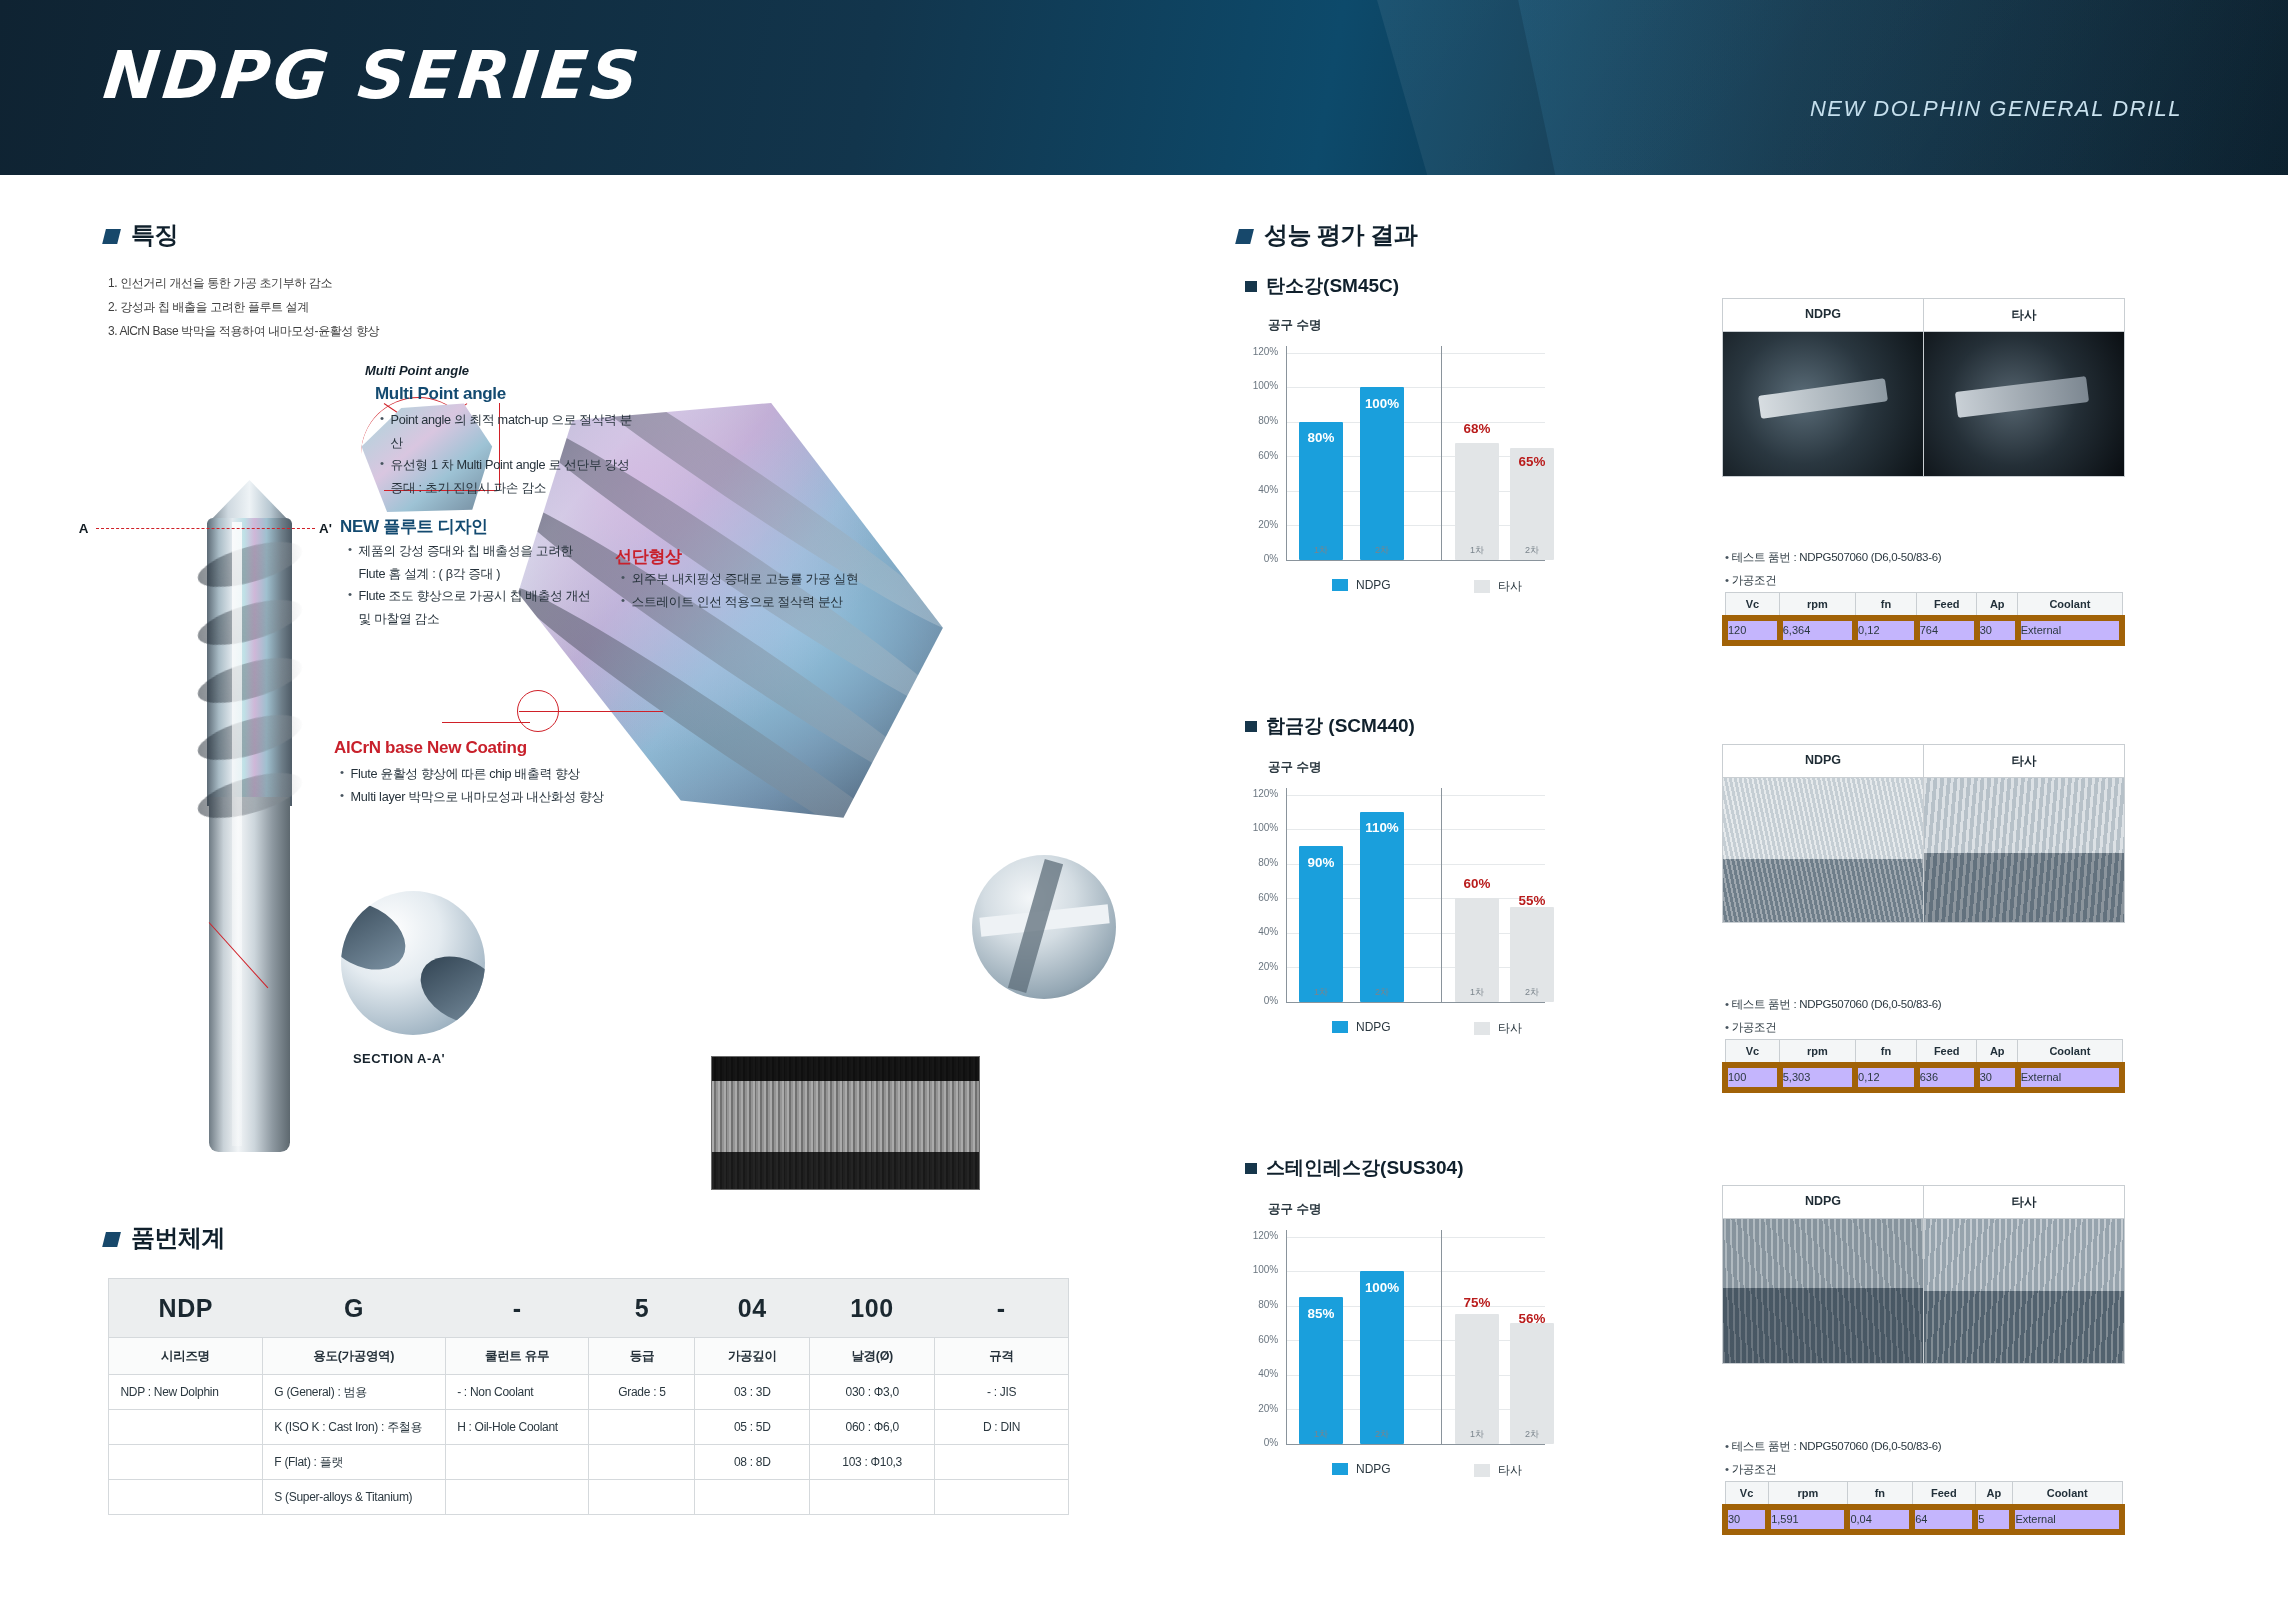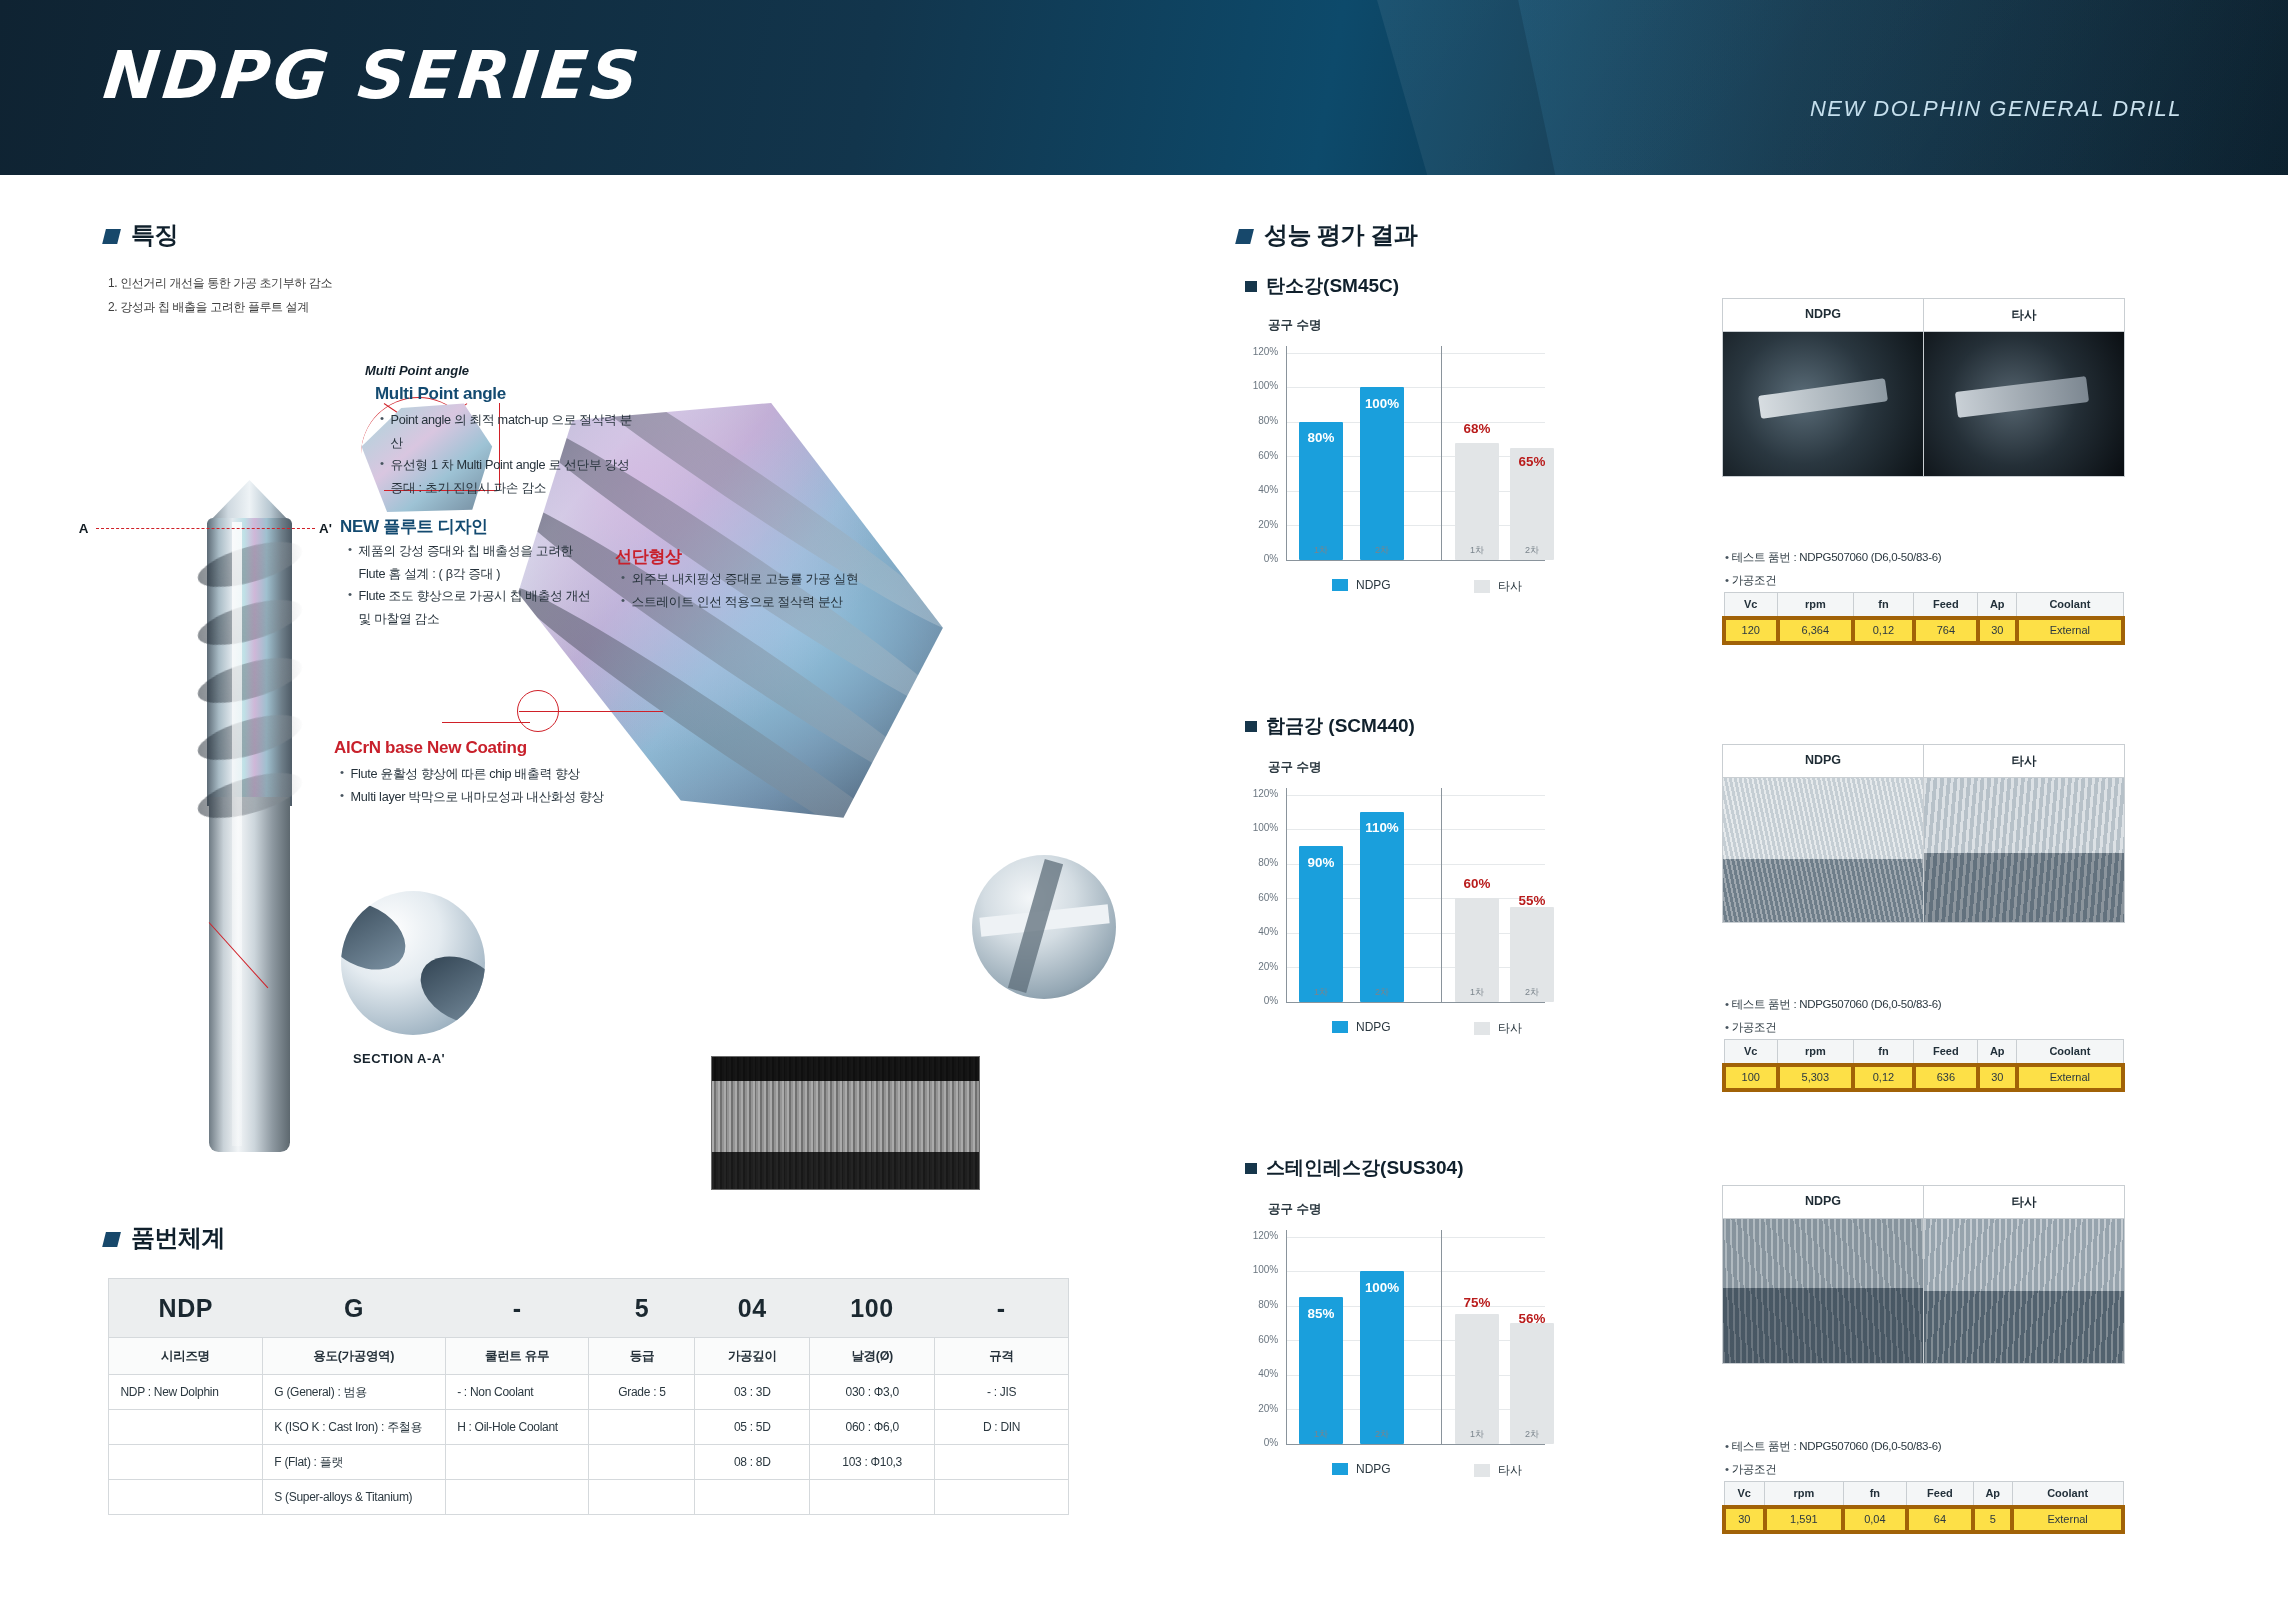--- a/index.html
+++ b/index.html
@@ -255,39 +255,40 @@
   }
 
   .note { position:absolute; font-size:11.5px; color:#2b3840; letter-spacing:-0.3px; }
   .note:before { content:"• "; color:#46535d; }
 
   .cond-table { position:absolute; border-collapse:collapse; width:403px; }
   .cond-table th {
     border:1px solid #c9ced2; background:#f4f6f7; font-size:11px; font-weight:bold; color:#22303a; height:25px;
   }
   .cond-table td {
-    border:4px solid #a16207; font-size:11px; color:#2b3840; height:25px; text-align:center; background:#fde047;
+    border:6px solid #a16207; font-size:11px; color:#2b3840; height:25px; background:#c4b5fd;
   }
 </style>
 </head>
 <body>
 
 <div class="page">
 
   <div class="header">
     <div class="header-title">NDPG SERIES</div>
     <div class="header-sub">NEW DOLPHIN GENERAL DRILL</div>
   </div>
 
   <div class="sec-head" style="left:104px; top:219px;">
     <span class="mark"></span><span>특징</span>
   </div>
   <ul class="feat-list">
     <li>1. 인선거리 개선을 통한 가공 초기부하 감소</li>
     <li>2. 강성과 칩 배출을 고려한 플루트 설계</li>
+    <li>3. AlCrN Base 박막을 적용하여 내마모성-윤활성 향상</li>
   </ul>
 
   <div class="art">
 
     <div class="mpa-label">Multi Point angle</div>
     <div class="angle-arc"></div>
     <div class="lead" style="left:288px; top:19px; width:83px; transform:rotate(34deg); transform-origin:left center;"></div>
     <div class="lead" style="left:371px; top:19px; width:83px; transform:rotate(146deg); transform-origin:left center;"></div>
     <div class="beta">β</div>
     <div class="mpa-inset"></div>

